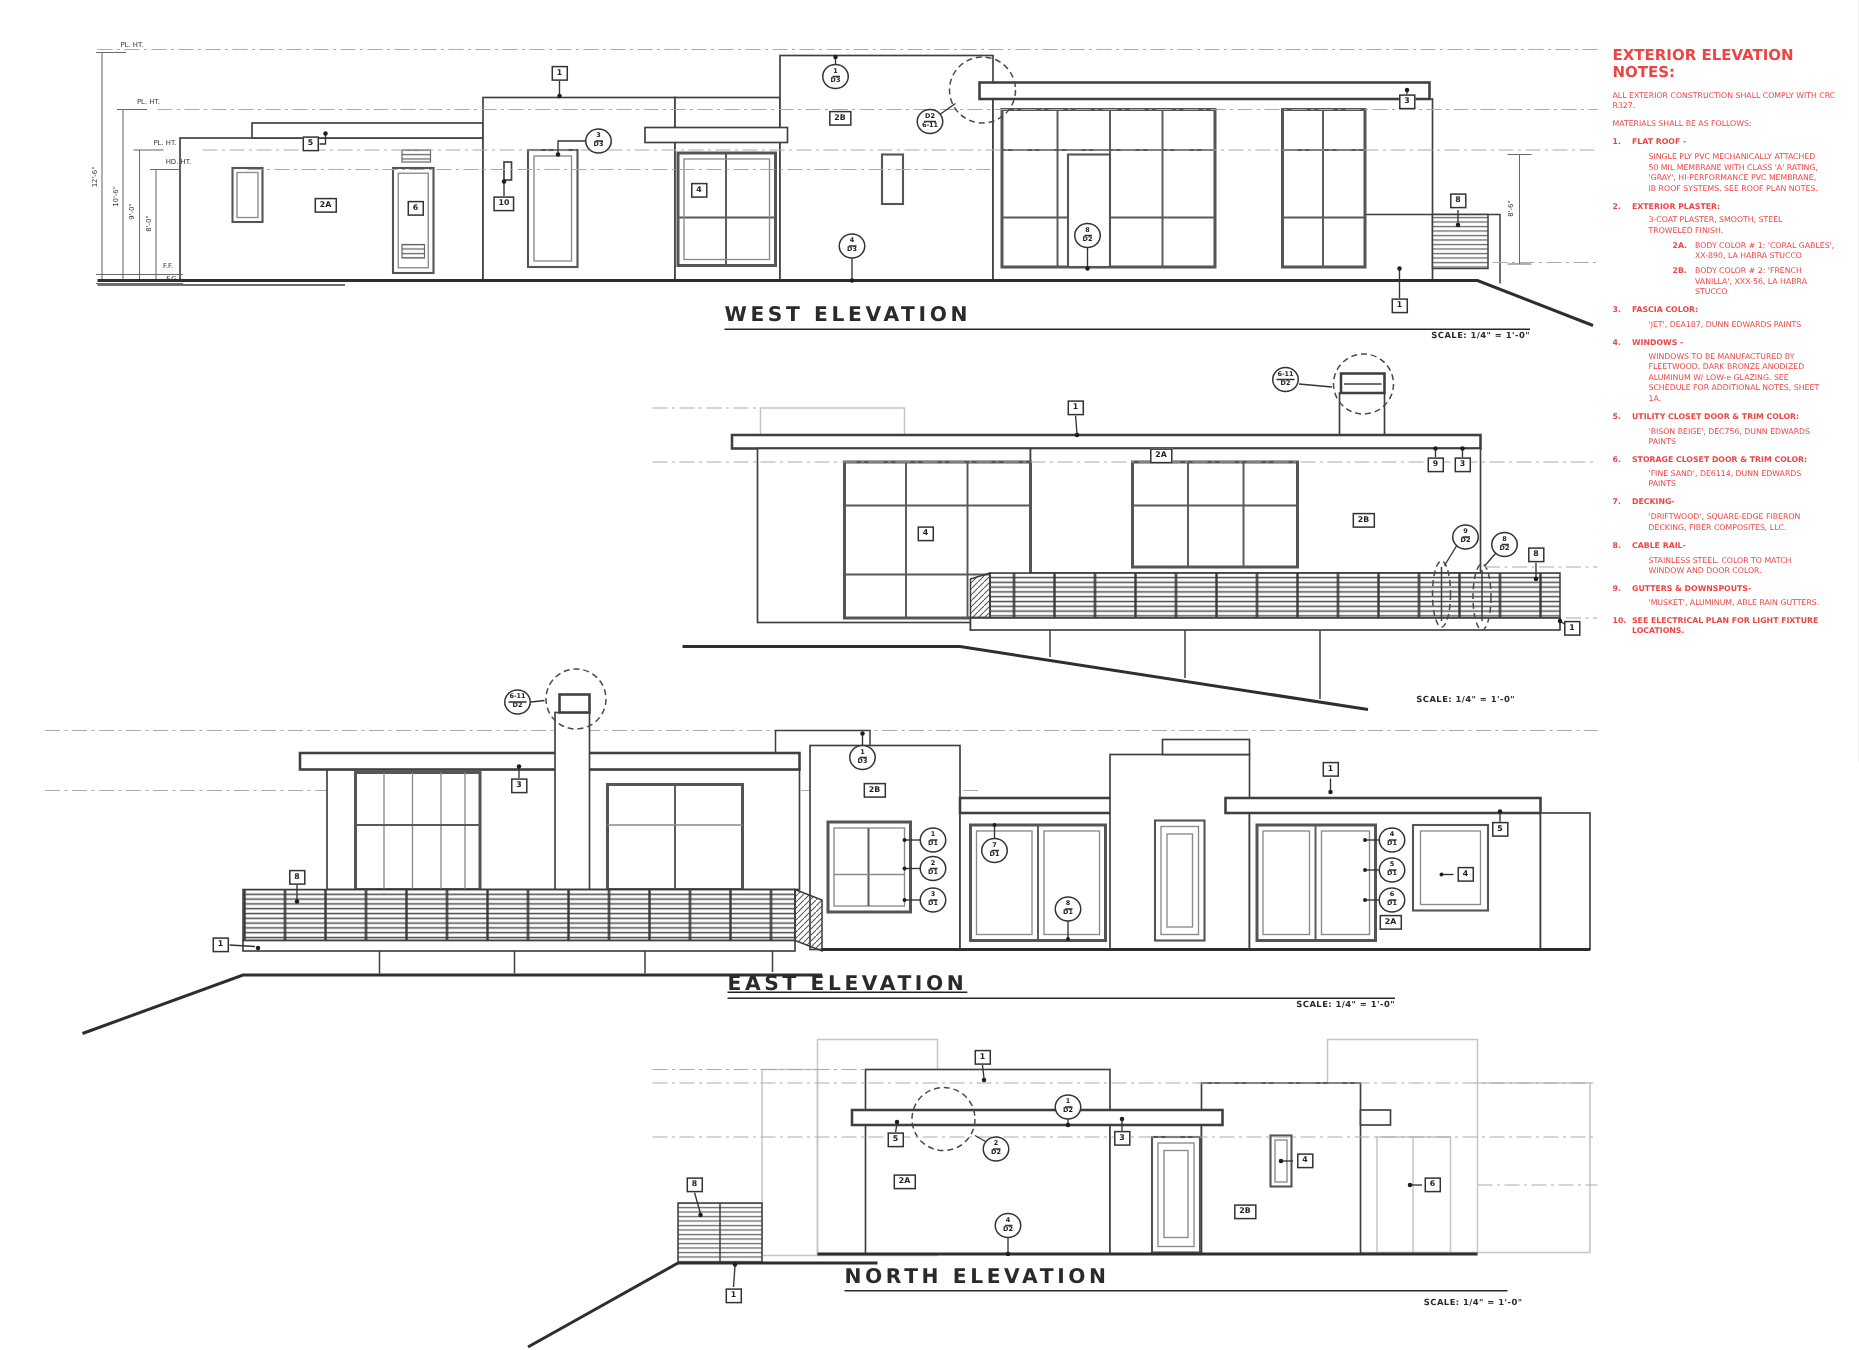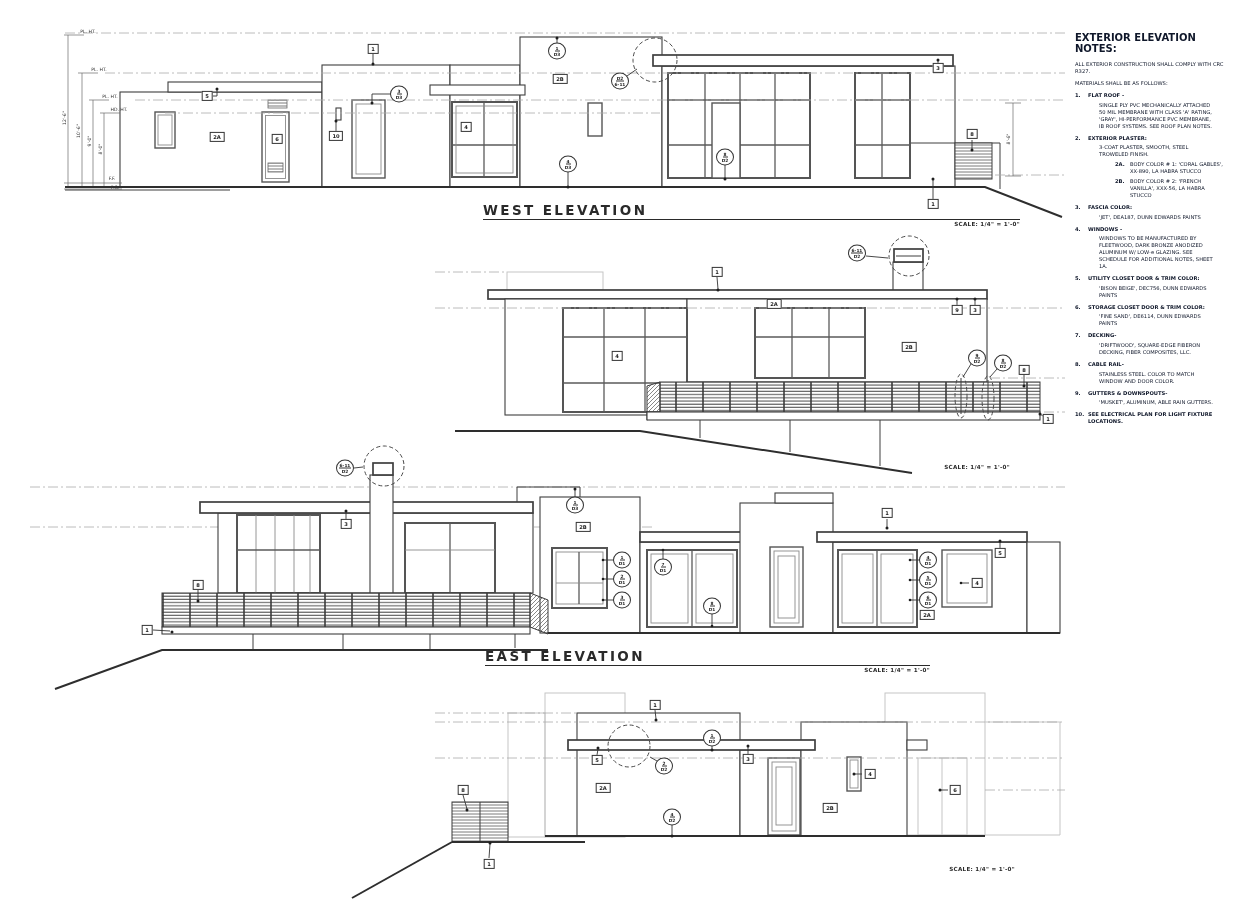--- a/index.html
+++ b/index.html
@@ -32,21 +32,21 @@
   #annotations div{position:absolute;}
   .tag-box{transform:translate(-50%,-50%);border:1px solid #333;background:#fff;
            font-size:5.2px;line-height:1;padding:1.5px 2.5px;font-weight:600;color:#222;}
   .tag-circle{transform:translate(-50%,-50%);border:1px solid #333;background:#fff;border-radius:50%;
            min-width:13px;height:15px;display:flex;flex-direction:column;align-items:center;justify-content:center;
            font-size:4.3px;line-height:1.25;font-weight:600;padding:0 1.5px;color:#222;}
   .tag-circle .t{border-bottom:.8px solid #333;padding:0 1px;}
   .dim-label{font-size:4.6px;color:#333;white-space:nowrap;transform:translate(-50%,-50%);}
 
   
-  .notes{position:absolute;left:1075px;top:32px;width:164px;color:#0f172a;}
+  .notes{position:absolute;left:1075px;top:32px;width:164px;color:#ef4444;}
   .notes h1{margin:0 0 7px 0;font-size:10px;font-weight:700;letter-spacing:0px;}
   .note-intro{font-size:5.2px;line-height:1.35;margin-bottom:5px;font-weight:500;}
   .note-item{font-size:5.2px;line-height:1.35;margin-bottom:5px;font-weight:500;}
   .ni-head{display:flex;}
   .ni-num{width:13px;flex:none;font-weight:700;}
   .ni-title{font-weight:700;}
   .ni-body{margin-left:24px;margin-top:2.5px;width:118px;}
   .ni-sub{display:flex;margin-left:40px;margin-top:3px;width:110px;}
   .ni-sub-num{width:15px;flex:none;font-weight:700;}
 </style>
@@ -349,25 +349,28 @@
     </g>
   </svg>
 
   <div class="el-title" style="left:483px;top:202px;width:537px;height:17px;">
     <span>WEST ELEVATION</span>
   </div>
   <div class="scale-label" style="left:872px;top:221px;width:148px;">SCALE: 1/4" = 1'-0"</div>
 
   <div class="scale-label" style="left:860px;top:464px;width:150px;">SCALE: 1/4" = 1'-0"</div>
 
-  <div class="el-title" style="left:485px;top:648px;width:445px;height:17px;">
+  <div class="el-title" style="left:485px;top:648px;width:445px;height:17px;text-decoration:underline;">
     <span>EAST ELEVATION</span>
   </div>
   <div class="scale-label" style="left:788px;top:667px;width:142px;">SCALE: 1/4" = 1'-0"</div>
 
+  <div class="el-title" style="left:563px;top:843px;width:442px;height:17px;">
+    <span>NORTH ELEVATION</span>
+  </div>
   <div class="scale-label" style="left:873px;top:866px;width:142px;">SCALE: 1/4" = 1'-0"</div>
 
   <div id="annotations">
       <div class="tag-box" style="left: 207px; top: 96px;">5</div>
       <div class="tag-box" style="left: 217px; top: 137px;">2A</div>
       <div class="tag-box" style="left: 277px; top: 139px;">6</div>
       <div class="tag-box" style="left: 336px; top: 136px;">10</div>
       <div class="tag-box" style="left: 373px; top: 49px;">1</div>
       <div class="tag-box" style="left: 466px; top: 127px;">4</div>
       <div class="tag-box" style="left: 560px; top: 79px;">2B</div>

